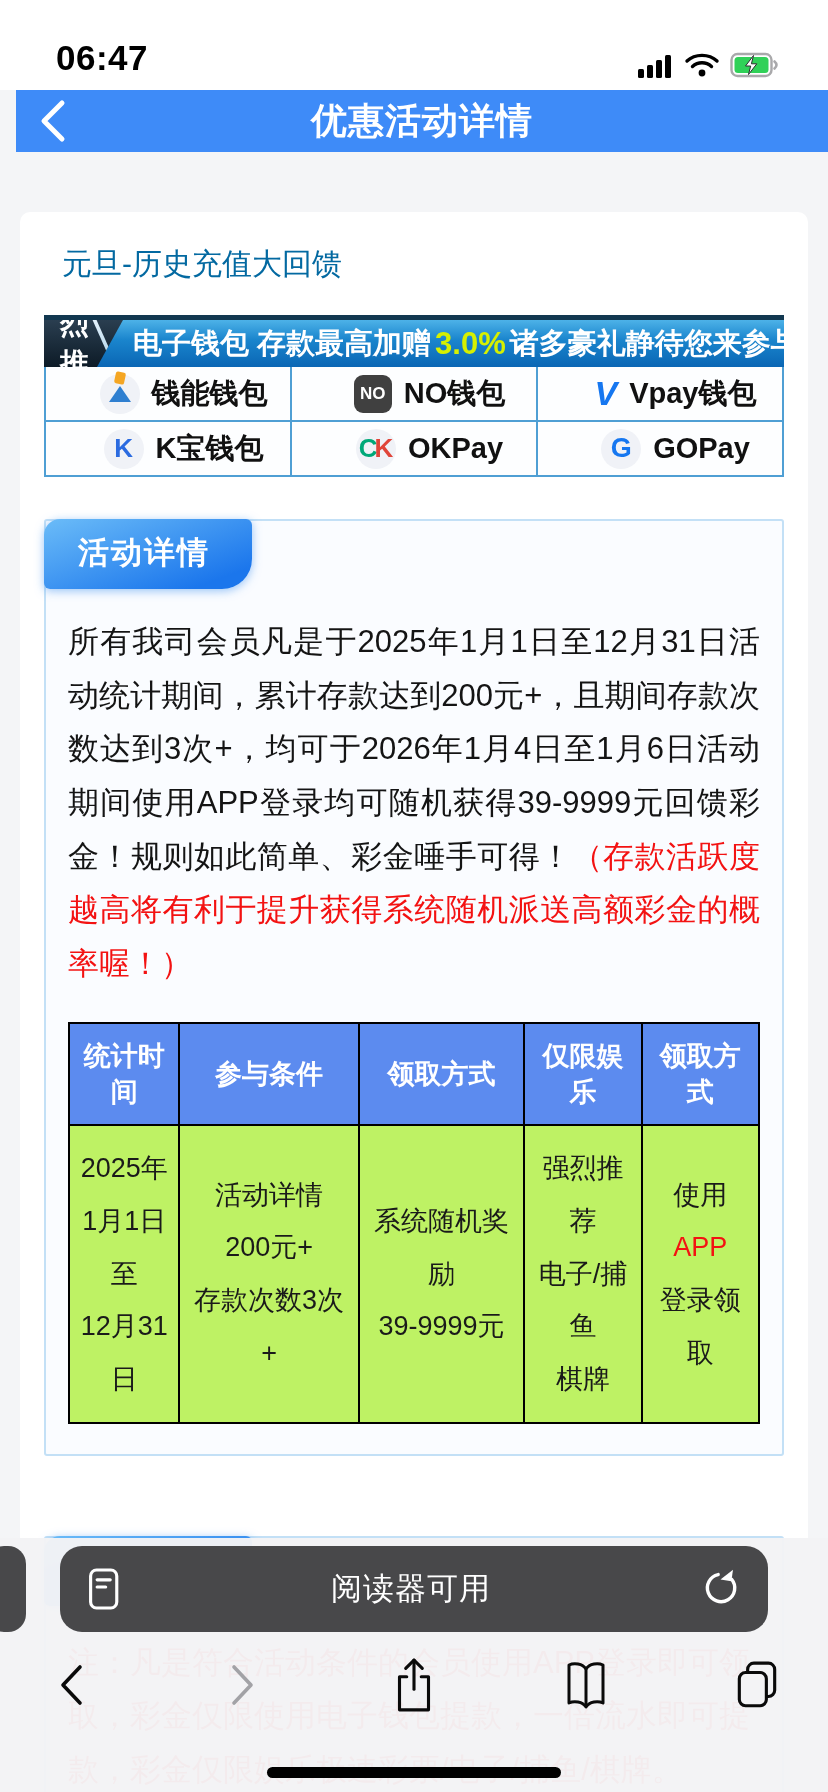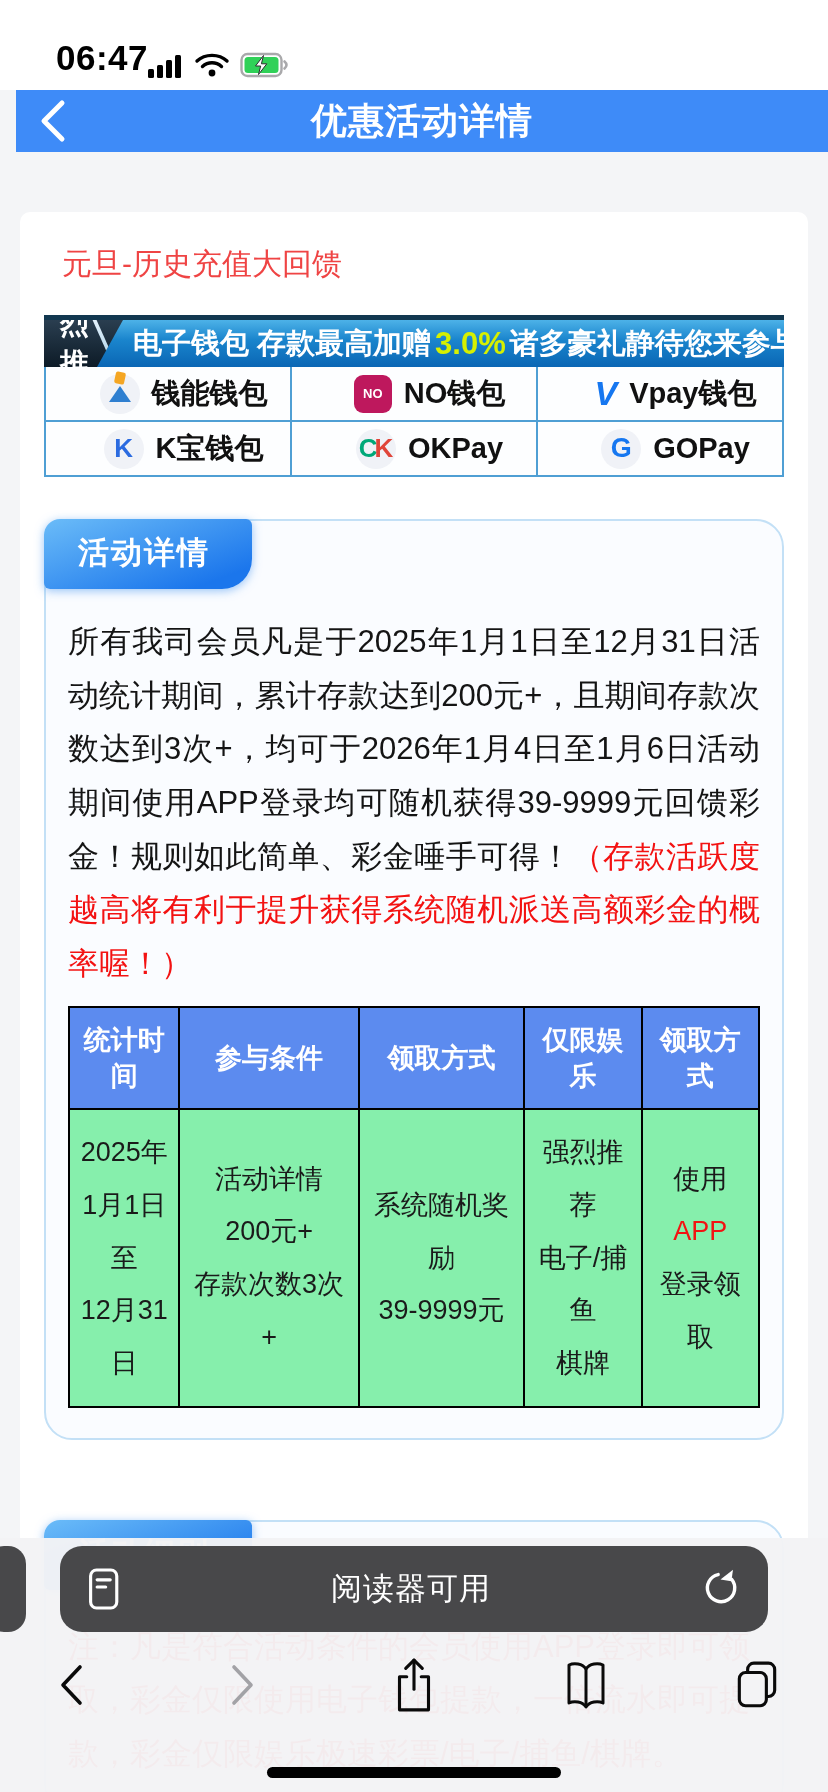--- a/index.html
+++ b/index.html
@@ -1,63 +1,63 @@
 <!DOCTYPE html>
 <html><head>
 <meta charset="utf-8">
 <style>
   * { margin:0; padding:0; box-sizing:border-box; }
   html,body { background:#e9eaec; }
   body { font-family:"Liberation Sans","DejaVu Sans",sans-serif; }
   .screen { position:relative; width:828px; height:1792px; margin:0 auto; background:#f4f5f7; overflow:hidden; }
 
   
-  .statusbar { height:90px; background:#ffffff; display:flex; align-items:flex-end; padding:0 48px 12px 56px; }
+  .statusbar { height:90px; background:#ffffff; display:flex; align-items:flex-end; justify-content:space-between; padding:0 48px 12px 56px; }
   .time { font-size:35px; font-weight:bold; color:#000; letter-spacing:.5px; }
   .sb-icons { display:flex; align-items:center; gap:10px; }
 
   
   .navbar { height:62px; background:#3e8bf8; display:flex; align-items:center; justify-content:center; position:relative;margin-left:16px; }
   .back-btn { position:absolute; left:22px; top:0; height:62px; width:70px; display:flex; align-items:center; justify-content:flex-start; cursor:pointer; }
   .nav-title { color:#fff; font-size:36px; font-weight:bold; letter-spacing:1px; }
 
   
   .card { margin:60px 20px 0 20px; background:#ffffff; border-radius:10px 10px 0 0; padding:18px 24px 400px 24px; min-height:1500px; }
-  .activity-link { display:inline-block; margin:14px 0 30px 18px; color:#ef4444; font-size:30px; cursor:pointer; }
+  .activity-link { display:inline-block; margin:14px 0 30px 18px; color:#0369a1; font-size:30px; cursor:pointer; }
 
   
   .banner { display:flex; align-items:stretch; height:52px; background:linear-gradient(180deg,#4db2e8 0%,#1a85cd 42%,#0a66b4 100%); border-top:5px solid #123850; overflow:hidden; }
   .ribbon { position:relative; background:linear-gradient(180deg,#2a3e50 0%,#0d1b27 100%); color:#fff; font-size:29px; font-weight:bold; display:flex; align-items:center; padding:0 34px 0 16px; clip-path:polygon(0 0,100% 0,calc(100% - 26px) 100%,0 100%); }
   .ribbon::after { content:""; position:absolute; right:16px; top:-6px; bottom:-6px; width:4px; background:linear-gradient(180deg,#eaf6ff,#9fc8e0); transform:skewX(24deg); }
   .banner-text { flex:1; display:flex; align-items:center; white-space:nowrap; color:#fff; font-size:29px; font-weight:bold; padding-left:10px; letter-spacing:0; }
   .rate { color:#d6f000; padding:0 4px; font-size:31px; }
 
   
   .wallet-grid { display:grid; grid-template-columns:1fr 1fr 1fr; border:2px solid #4f9fd4; border-top:none; background:#4f9fd4; gap:2px; }
   .wcell { background:#fdfeff; height:53px; display:flex; align-items:center; justify-content:center; gap:12px; cursor:pointer;padding-left:31px; }
   .wname { font-size:29px; font-weight:bold; color:#111; }
   .wicon { display:flex; align-items:center; justify-content:center; }
   .circ { width:40px; height:40px; border-radius:50%; background:#f0f2f7; display:flex; align-items:center; justify-content:center; }
   .qn-mark { width:0; height:0; border-left:11px solid transparent; border-right:11px solid transparent; border-bottom:16px solid #2f7fd0; position:relative; }
   .qn-mark::before { content:""; position:absolute; left:-5px; top:-14px; width:10px; height:12px; background:#f5a623; border-radius:2px; transform:rotate(12deg); }
-  .ico-no { width:38px; height:38px; border-radius:9px; background:#be185d; color:#fff; font-size:13px; font-weight:bold; display:flex; align-items:center; justify-content:center; }
+  .ico-no { width:38px; height:38px; border-radius:9px; background:#404040; color:#fff; font-size:17px; font-weight:bold; display:flex; align-items:center; justify-content:center; }
   .ltr-v { color:#1677f0; font-size:34px; font-weight:bold; font-style:italic; }
   .ltr-k { color:#2b6be0; font-size:26px; font-weight:bold; }
   .ltr-c { color:#00a878; font-size:26px; font-weight:bold; }
   .ltr-kr { color:#e0453a; font-size:26px; font-weight:bold; margin-left:-3px; }
   .ltr-g { color:#1677f0; font-size:27px; font-weight:bold; }
 
   
-  .panel { margin-top:42px; border:2px solid #c3e0f6; border-radius:28px; background:#fafcff; padding:0 22px 30px 22px; }
+  .panel { margin-top:42px; border:2px solid #c3e0f6; border-radius:3px; background:#fafcff; padding:0 22px 30px 22px; }
   .panel-badge { display:inline-block; margin:-2px 0 0 -24px; background:linear-gradient(160deg,#6bbcf8 0%,#1b76ec 85%); color:#fff; font-size:31px; font-weight:bold; padding:13px 42px 15px 34px; border-radius:16px 6px 30px 6px; box-shadow:0 2px 10px rgba(70,150,240,.55); letter-spacing:2px; }
   .para { margin-top:26px; font-size:31px; line-height:1.73; color:#141414; text-align:justify; }
   .red { color:#f31212; }
 
   
-  table.detail { width:100%; border-collapse:collapse; margin-top:16px; background:#86efac; }
+  table.detail { width:100%; border-collapse:collapse; margin-top:32px; background:#bef264; }
   table.detail th, table.detail td { border:2px solid #000; text-align:center; vertical-align:middle; }
   table.detail th { background:#5c8bef; color:#fff; font-size:27px; font-weight:bold; padding:14px 4px; }
   table.detail td { font-size:27px; color:#1a1a1a; padding:16px 6px; line-height:1.95; white-space:pre-line; }
   .c1{width:16%;} .c2{width:26%;} .c3{width:24%;} .c4{width:17%;} .c5{width:17%;}
 
   .note { margin-top:30px; font-size:31px; line-height:1.73; }
 
   
   .bottom-chrome { position:absolute; left:0; right:0; bottom:0; height:254px; background:rgba(243,243,245,.97); }
   .tab-stub { position:absolute; left:-14px; top:8px; width:40px; height:86px; background:#48484a; border-radius:18px; }

